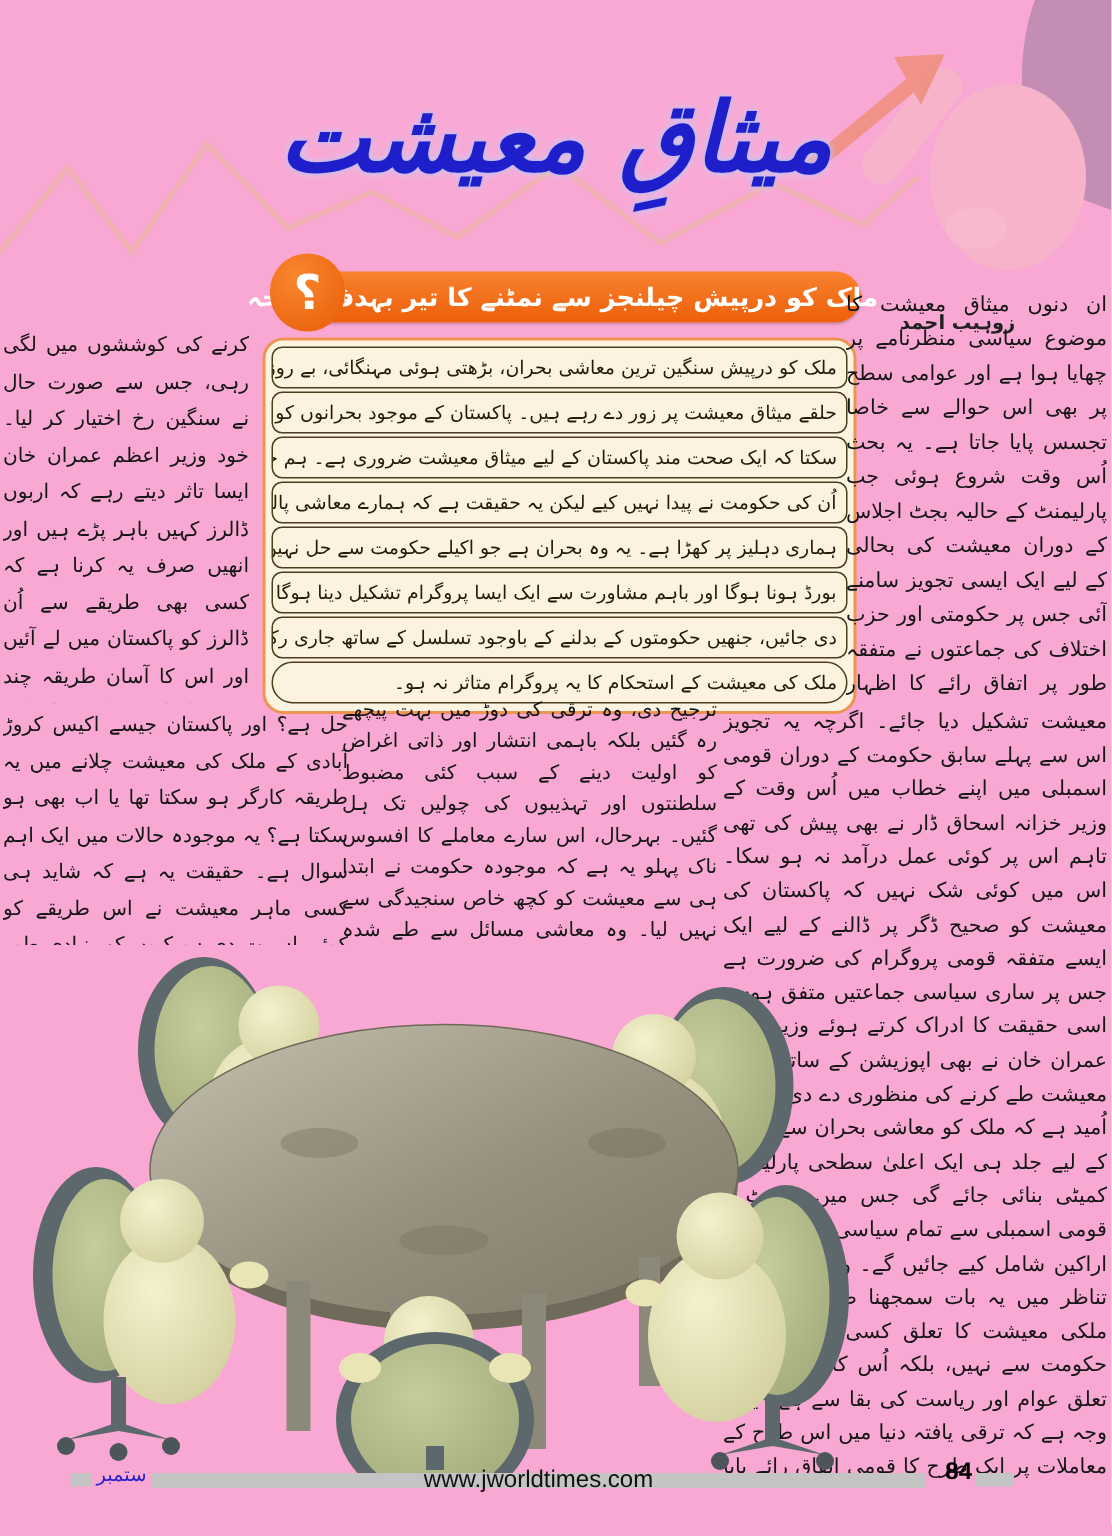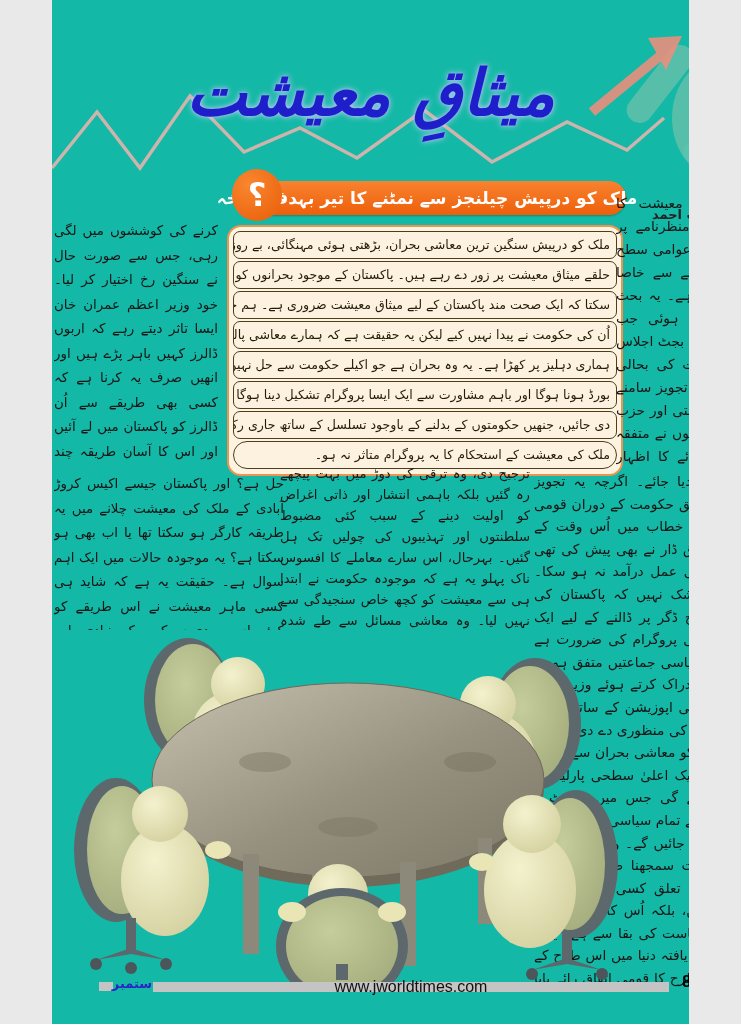--- a/index.html
+++ b/index.html
@@ -1,18 +1,18 @@
 <!DOCTYPE html>
 <html lang="ur" dir="rtl"><head>
 <meta charset="utf-8">
 <style>
   html,body{margin:0;padding:0;background:#e9e9e9;}
   .page{
-    position:relative;width:637px;height:1024px;margin:0 auto;
-    background:#14b8a6;overflow:hidden;
+    position:relative;width:741px;height:1024px;margin:0 auto;
+    background:#f9a8d4;overflow:hidden;
     font-family:"DejaVu Sans","Liberation Sans",sans-serif;
     direction:rtl;
   }
   
   .deco{position:absolute;left:0;top:0;width:741px;height:300px;pointer-events:none;}
   
   .title{
     position:absolute;left:120px;right:120px;top:34px;height:120px;
     text-align:center;font-size:64px;font-weight:bold;font-style:italic;
     color:#1f1ecb;letter-spacing:2px;line-height:118px;
@@ -65,21 +65,21 @@
   .col-mid       {left:228px;top:463px;width:250px;height:167px;font-size:13.2px;line-height:21px;}
   
   .illustration{position:absolute;left:18px;top:612px;width:548px;height:372px;}
   
   .f-bar{position:absolute;background:#c4c4c4;}
   .f-bar-left {left:47px;top:982px;width:14px;height:9px;}
   .f-bar-long {left:101px;top:982px;width:516px;height:10px;}
   .f-bar-right{left:650px;top:982px;width:26px;height:9px;}
   .f-month{
     position:absolute;left:62px;top:976px;width:38px;text-align:center;
-    color:#2a24c8;font-weight:bold;font-size:13px;direction:rtl;
+    color:#2a24c8;font-weight:normal;font-size:13px;direction:rtl;
   }
   .f-site{
     position:absolute;left:101px;top:980px;width:516px;text-align:center;
     color:#111;font-size:16px;line-height:13px;font-family:"Liberation Sans",sans-serif;
     direction:ltr;
   }
   .f-num{
     position:absolute;left:618px;top:973px;width:30px;text-align:right;
     color:#000;font-weight:bold;font-size:16px;direction:ltr;
     font-family:"Liberation Sans",sans-serif;

